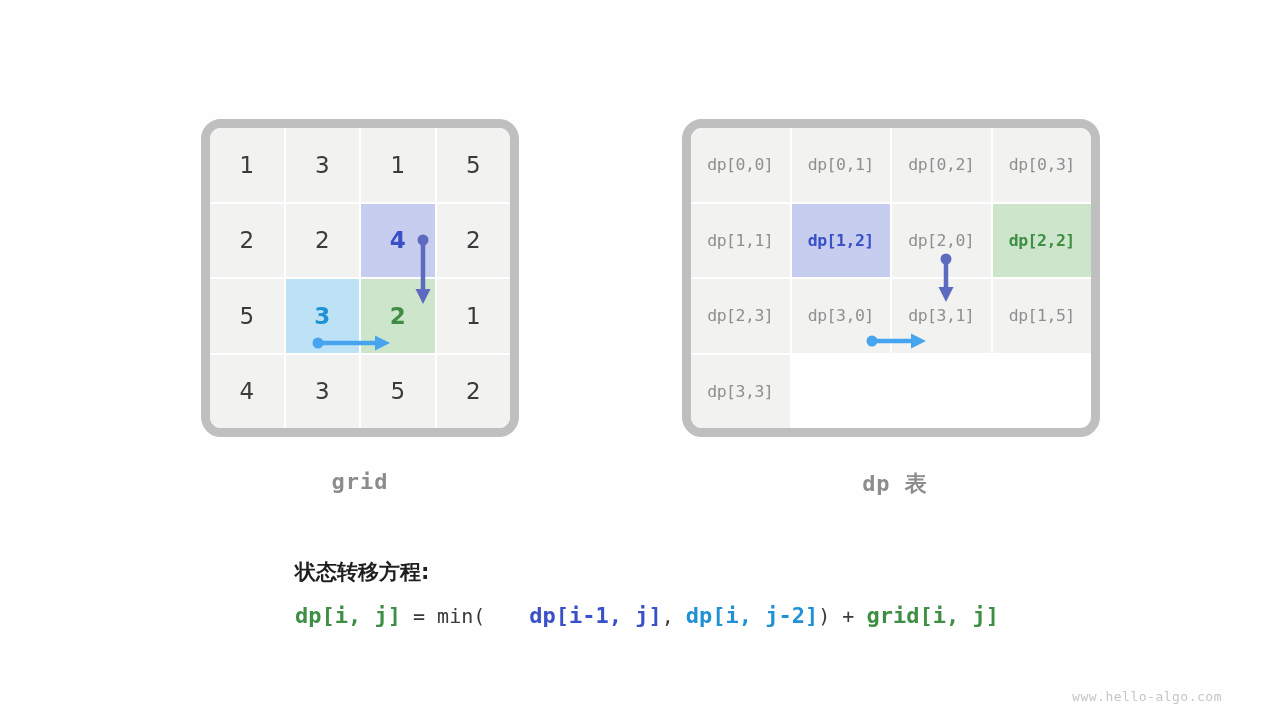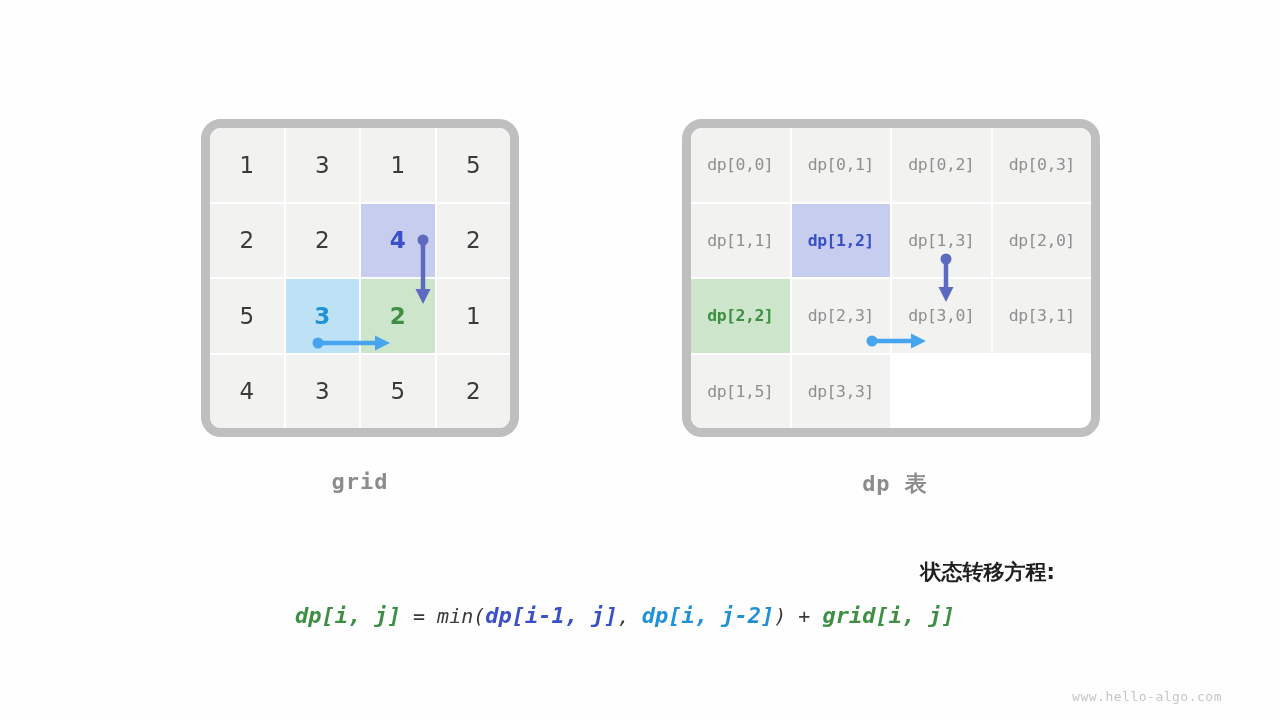--- a/index.html
+++ b/index.html
@@ -30,27 +30,27 @@
   .caption-dp{left:682px;top:469px;width:426px;}
 
   
   .arrows{position:absolute;left:0;top:0;pointer-events:none;}
   .arrow-indigo{color:var(--arrow-indigo);}
   .arrow-blue{color:var(--arrow-blue);}
 
   
   .formula{position:absolute;left:295px;top:558px;width:760px;}
   .formula-title{font-family:"DejaVu Sans",sans-serif;font-weight:bold;
-                 font-size:21px;color:#1f1f1f;text-align:right;}
+                 font-size:21px;color:#1f1f1f;}
   .formula-line{margin-top:17px;font-family:"DejaVu Sans Mono",monospace;
                 font-size:20px;color:var(--plain-text);white-space:nowrap;}
-  .formula-line span{vertical-align:baseline;font-style:italic;}
+  .formula-line span{vertical-align:baseline;}
   .fp-plain{font-size:20px;color:var(--plain-text);}
   .fp-green{font-size:22px;font-weight:bold;color:var(--green-text);}
-  .fp-indigo{font-size:22px;font-weight:bold;color:var(--indigo-text);}
+  .fp-indigo{font-size:22px;font-weight:bold;color:var(--indigo-text);margin-left:44px;}
   .fp-blue{font-size:22px;font-weight:bold;color:var(--blue-text);}
 
   .watermark{position:absolute;right:58px;bottom:16px;
              font-family:"DejaVu Sans Mono",monospace;font-size:13px;
              color:var(--watermark);letter-spacing:0.5px;}
 </style>
 </head>
 <body>
 
 <div class="page">
@@ -74,21 +74,20 @@
       <div class="cell grid">2</div>
     </div>
 
   <div class="board dp-board" id="dp-board">
       <div class="cell dp">dp[0,0]</div>
       <div class="cell dp">dp[0,1]</div>
       <div class="cell dp">dp[0,2]</div>
       <div class="cell dp">dp[0,3]</div>
       <div class="cell dp">dp[1,1]</div>
       <div class="cell dp hl-indigo">dp[1,2]</div>
-      <div class="cell dp">dp[1,3]</div>
       <div class="cell dp">dp[2,0]</div>
       <div class="cell dp hl-green">dp[2,2]</div>
       <div class="cell dp">dp[2,3]</div>
       <div class="cell dp">dp[3,0]</div>
       <div class="cell dp">dp[3,1]</div>
       <div class="cell dp">dp[1,5]</div>
       <div class="cell dp">dp[3,3]</div>
     </div>
 
   <div class="caption caption-dp">dp 表</div>

